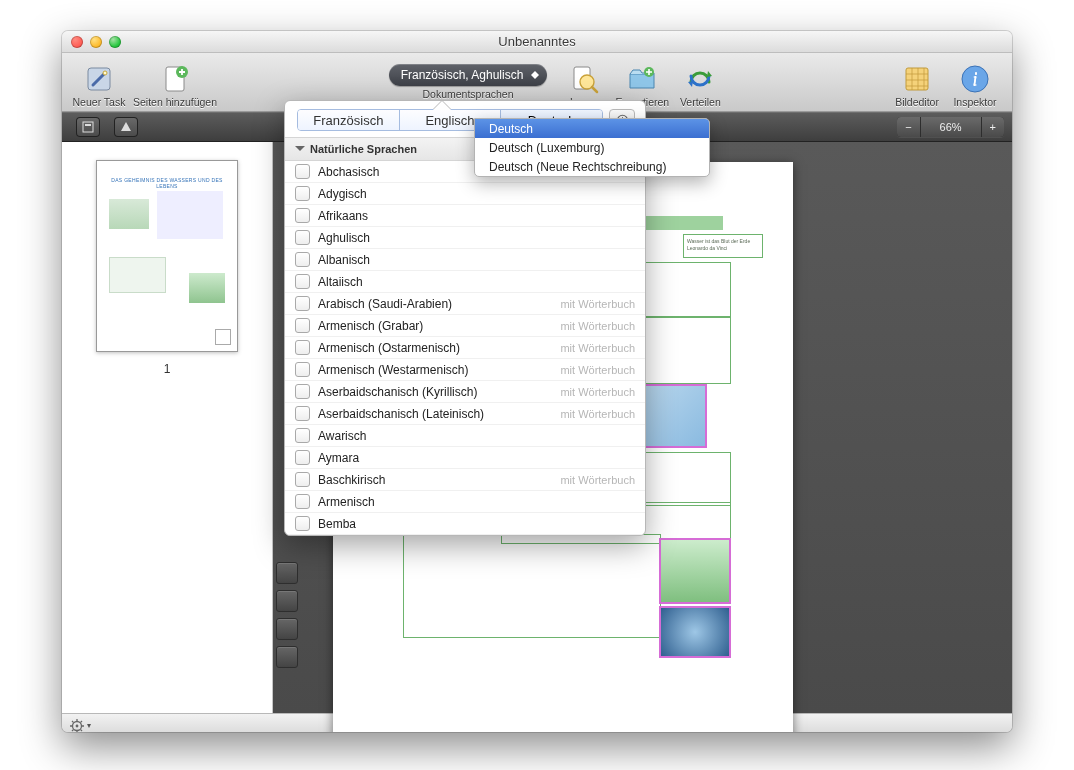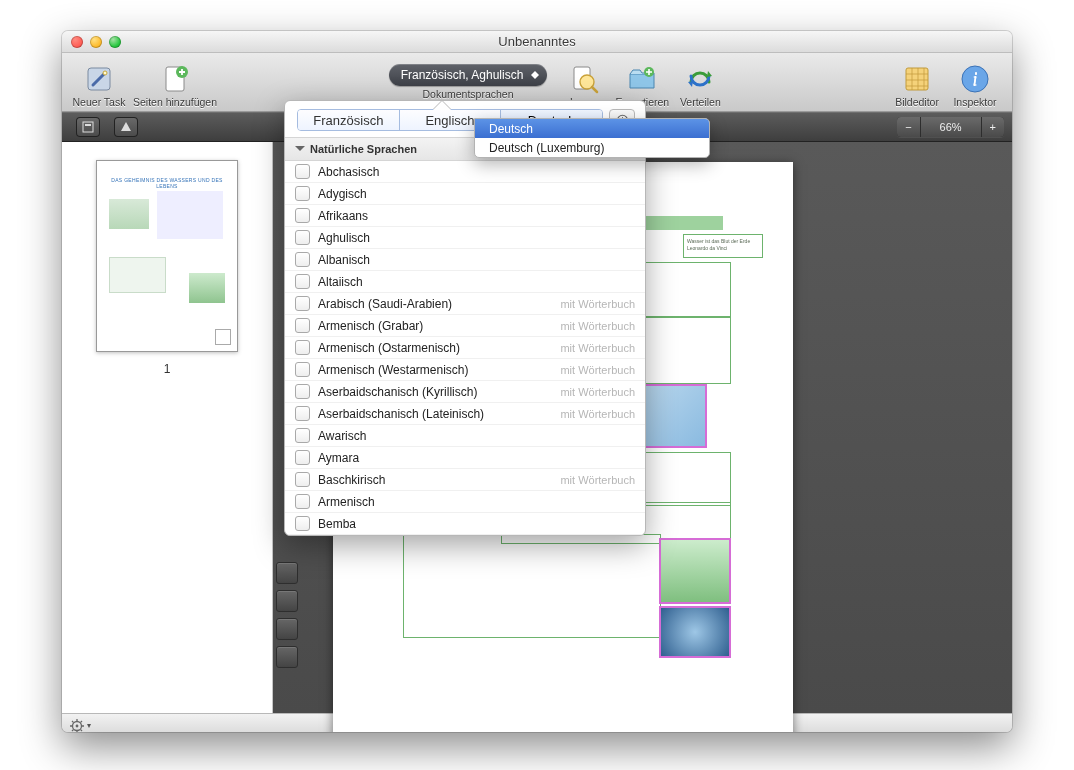--- a/index.html
+++ b/index.html
@@ -337,13 +337,14 @@
       <div class="lrow">
         <span class="cb"></span>
         <span>Bemba</span>
       </div>
     </div>
 </div>
 
 <div class="submenu" id="submenu">
     <div class="mi sel">Deutsch</div>
     <div class="mi">Deutsch (Luxemburg)</div>
+    <div class="mi">Deutsch (Neue Rechtschreibung)</div>
   </div>
 
 </body></html>

